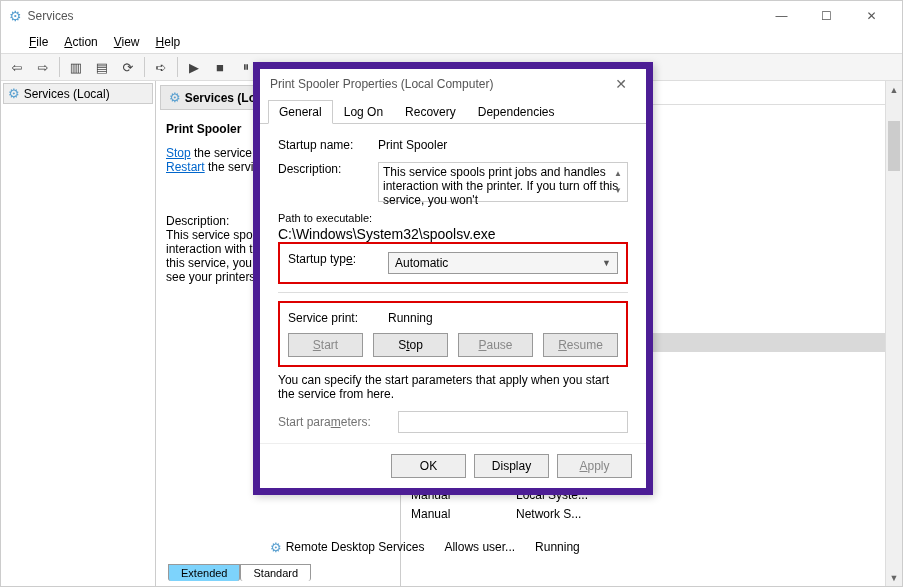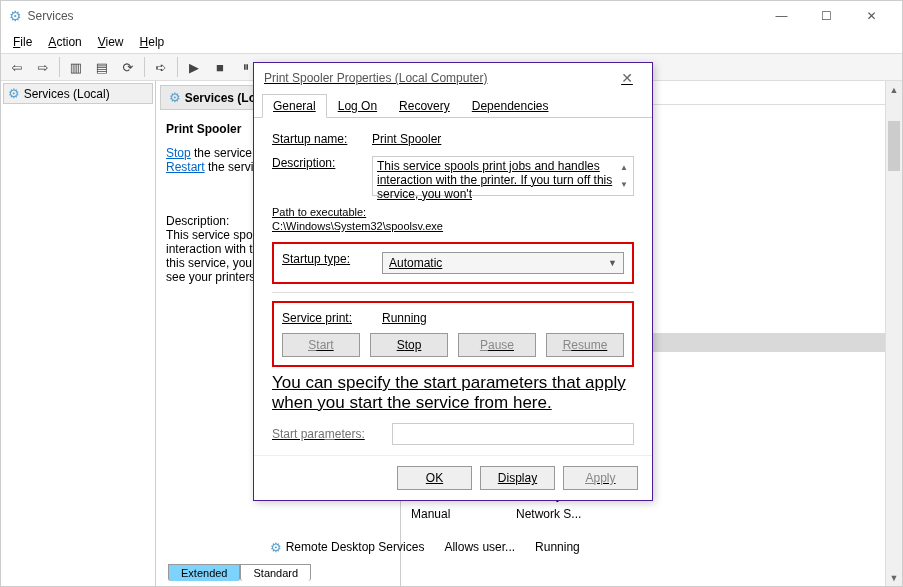--- a/index.html
+++ b/index.html
@@ -6,21 +6,21 @@
 body { background: #fff; width: 903px; height: 587px; overflow: hidden; position: relative; }
 
 
 .main-window { width: 100%; height: 100%; display: flex; flex-direction: column; border: 1px solid #ccc; }
 .titlebar { height: 30px; display: flex; align-items: center; padding: 0 8px; background: #fff; }
 .titlebar .gear-icon { color: #5aa0d0; margin-right: 6px; font-size: 14px; }
 .titlebar .title { flex: 1; color: #555; }
 .win-controls { display: flex; }
 .win-btn { width: 45px; height: 30px; display: flex; align-items: center; justify-content: center; color: #555; }
 
-.menubar { height: 22px; display: flex; align-items: center; padding: 0 4px; }
+.menubar { height: 22px; display: flex; align-items: center; padding: 0 20px; }
 .menubar span { padding: 0 8px; color: #000; }
 .menubar span u { text-decoration: underline; }
 
 .toolbar { height: 28px; display: flex; align-items: center; padding: 0 4px; border-top: 1px solid #ddd; border-bottom: 1px solid #ddd; background: #f5f5f5; gap: 2px; }
 .tb-btn { width: 24px; height: 24px; display: flex; align-items: center; justify-content: center; border: 1px solid transparent; font-size: 13px; color: #444; }
 .tb-sep { width: 1px; height: 20px; background: #ccc; margin: 0 2px; }
 
 .content { flex: 1; display: flex; overflow: hidden; }
 .left-pane { width: 155px; border-right: 1px solid #ccc; background: #fff; padding: 2px; }
 .tree-item { display: flex; align-items: center; padding: 2px 4px; background: #f0f0f0; border: 1px solid #ccc; }
@@ -54,48 +54,48 @@
 .bottom-tabs { position: absolute; bottom: 6px; left: 168px; display: flex; }
 .bt-tab { padding: 2px 12px; border: 1px solid #999; border-bottom: none; background: #fff; font-size: 11px; border-radius: 0 0 3px 3px; }
 .bt-tab.inactive { background: #7dd3fc; }
 
 
 .bottom-row { position: absolute; bottom: 30px; left: 270px; right: 18px; display: flex; align-items: center; height: 20px; }
 .bottom-row .gear-icon { color: #5aa0d0; margin-right: 4px; font-size: 13px; }
 .bottom-row .seg { margin-right: 20px; }
 
 
-.dialog { position: absolute; left: 253px; top: 62px; width: 400px; background: #fff; border: 1px solid #4c1d95; box-shadow: 2px 2px 8px rgba(0,0,0,0.2); text-decoration: underline; }
+.dialog { position: absolute; left: 253px; top: 62px; width: 400px; background: #fff; border: 7px solid #4c1d95; box-shadow: 2px 2px 8px rgba(0,0,0,0.2); }
 .dlg-title { height: 30px; display: flex; align-items: center; padding: 0 10px; color: #555; }
 .dlg-title span { flex: 1; }
 .dlg-close { width: 30px; text-align: center; font-size: 14px; color: #666; }
 .dlg-tabs { display: flex; border-bottom: 1px solid #ccc; padding: 0 8px; }
 .dlg-tab { padding: 4px 10px; border: 1px solid transparent; position: relative; top: 1px; }
 .dlg-tab.active { border: 1px solid #ccc; border-bottom: 1px solid #fff; background: #fff; }
 .dlg-body { padding: 14px 18px 10px 18px; }
 .row { display: flex; align-items: flex-start; margin-bottom: 10px; }
 .row .lbl { width: 100px; color: #000; }
 .row .val { flex: 1; }
 .desc-box { flex: 1; border: 1px solid #ccc; padding: 2px 4px; height: 40px; font-size: 11px; position: relative; }
 .desc-box .updown { position: absolute; right: 2px; top: 2px; bottom: 2px; width: 14px; display: flex; flex-direction: column; }
 .desc-box .updown div { flex: 1; display: flex; align-items: center; justify-content: center; font-size: 8px; color: #666; }
 .path { font-size: 11px; color: #000; margin-bottom: 2px; }
-.path2 { font-size: 11px; color: #000; margin-bottom: 10px; }
+.path2 { font-size: 14px; color: #000; }
 
 .red-box { border: 2px solid #d00; padding: 8px; margin-bottom: 6px; }
 .select { flex: 1; border: 1px solid #999; height: 22px; display: flex; align-items: center; padding: 0 6px; position: relative; background: #f5f5f5; }
 .select .chev { position: absolute; right: 6px; color: #555; font-size: 9px; }
 
 .divider { border-top: 1px solid #ddd; margin: 8px 0; }
 
 .btn-row { display: flex; gap: 10px; margin-top: 8px; }
 .btn { flex: 1; height: 24px; border: 1px solid #999; background: #e6e6e6; display: flex; align-items: center; justify-content: center; }
 .btn.disabled { color: #888; }
 
-.note { font-size: 17px; margin-top: 0; }
+.note { font-size: 12px; margin-top: 0; }
 .param-row { display: flex; align-items: center; margin-top: 10px; }
 .param-row .lbl { width: 120px; color: #737373; }
 .param-row input { flex: 1; border: 1px solid #ccc; height: 22px; background: #fff; padding: 0 4px; }
 
 .dlg-footer { display: flex; justify-content: flex-end; gap: 8px; padding: 10px 14px; border-top: 1px solid #eee; }
 .dlg-footer .btn { flex: 0 0 75px; background: #efefef; }
 
 
 .watermark { position: absolute; left: 320px; top: 210px; font-size: 50px; font-weight: 900; color: rgba(82,158,204,0.22); font-family: Arial, sans-serif; letter-spacing: -2px; pointer-events: none; line-height: 0.8; }
 .watermark .sub { font-size: 18px; letter-spacing: 4px; display: block; text-align: center; margin-top: 4px; }

